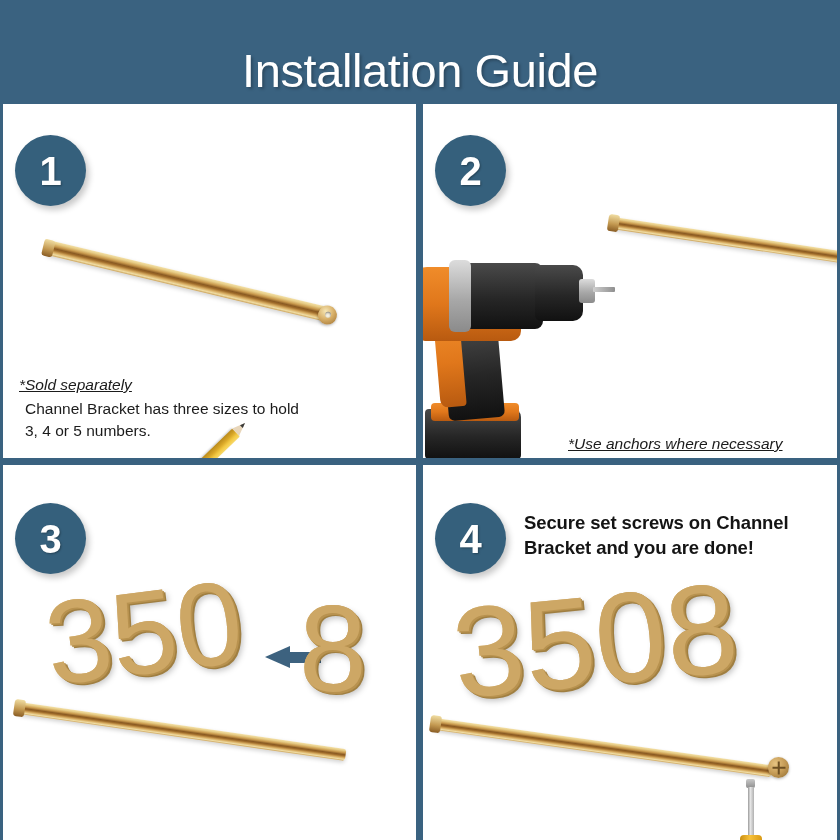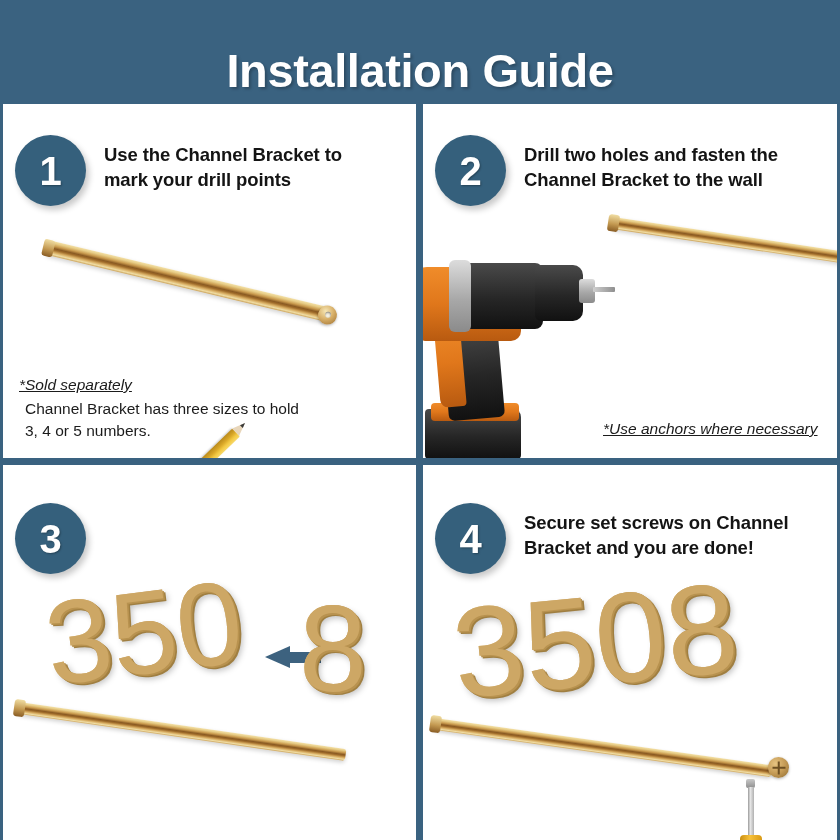--- a/index.html
+++ b/index.html
@@ -22,21 +22,21 @@
     left: 0; top: 0;
     width: 840px; height: 104px;
     background: #3a6280;
     display: flex;
     align-items: center;
     justify-content: center;
   }
   #header-title {
     color: #ffffff;
     font-size: 47px;
-    font-weight: bold;
+    font-weight: normal;
     letter-spacing: -0.4px;
     text-shadow: 2px 2px 3px rgba(0,0,0,0.25);
     white-space: nowrap;
     margin-top: 37px;
   }
 
   
   .divider-h {
     position: absolute;
     left: 0; width: 840px; height: 7px;
@@ -277,22 +277,20 @@
   <div class="divider-v" id="div-v-mid"></div>
   <div id="edge-left"></div>
   <div id="edge-right"></div>
 
   <div class="panel" id="panel-1">
 
     <div class="step-head" style="left:12px; top:28px; width:390px;">
       <div class="badge">
         <span class="badge-num">1</span>
       </div>
-      <div class="step-title">Use the Channel Bracket to
-mark your drill points</div>
     </div>
 
     <div>
       <div class="brass-rail" style="left:45px; top:133px; width:288px; transform:rotate(13.5deg);">
         <div class="rail-body">
           <div class="rail-cap-left"></div>
           <div class="rail-cap"></div>
         </div>
       </div>
       <div class="pencil" style="left:233px; top:320px; width:95px; transform:rotate(136deg);">
@@ -306,22 +304,20 @@
     <div class="note" style="left:22px; top:291px;">Channel Bracket has three sizes to hold
 3, 4 or 5 numbers.</div>
   </div>
 
   <div class="panel" id="panel-2">
 
     <div class="step-head" style="left:12px; top:28px; width:395px;">
       <div class="badge">
         <span class="badge-num">2</span>
       </div>
-      <div class="step-title">Drill two holes and fasten the
-Channel Bracket to the wall</div>
     </div>
 
     <div>
 
       <div id="drill">
 
         <div class="d-dark" style="left:2px; top:182px; width:96px; height:50px; border-radius:4px 8px 4px 4px;"></div>
         <div class="d-body" style="left:8px; top:176px; width:88px; height:18px; border-radius:4px;"></div>
 
         <div class="d-dark" style="left:22px; top:96px; width:56px; height:96px; border-radius:10px 14px 6px 6px; transform:rotate(-5deg);"></div>
@@ -339,21 +335,21 @@
       </div>
 
       <div class="brass-rail" style="left:190px; top:110px; width:266px; transform:rotate(8.5deg);">
         <div class="rail-body thin">
           <div class="rail-cap-left"></div>
 
         </div>
       </div>
     </div>
 
-    <div class="note note-italic" style="left:145px; top:311px;margin-left:35px;">*Use anchors where necessary</div>
+    <div class="note note-italic" style="left:145px; top:326px;">*Use anchors where necessary</div>
   </div>
 
   <div class="panel" id="panel-3">
 
     <div class="step-head" style="left:12px; top:38px; width:400px;">
       <div class="badge">
         <span class="badge-num">3</span>
       </div>
     </div>
 

